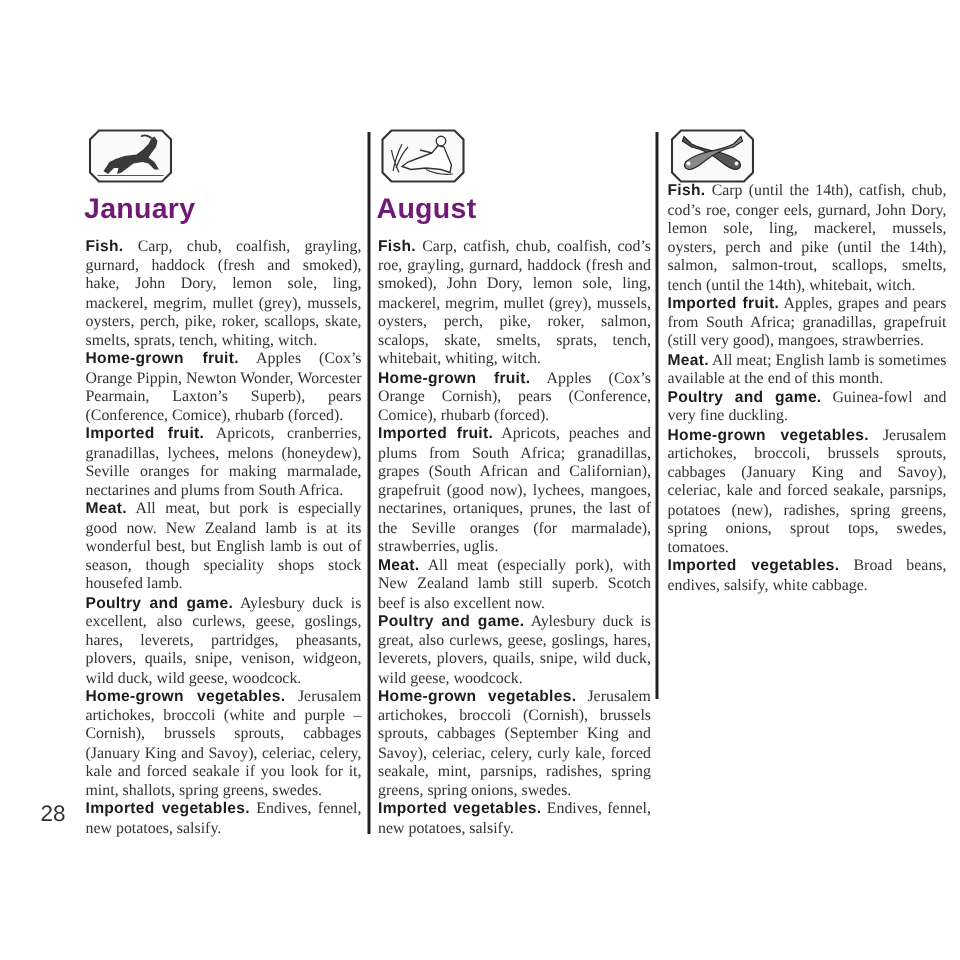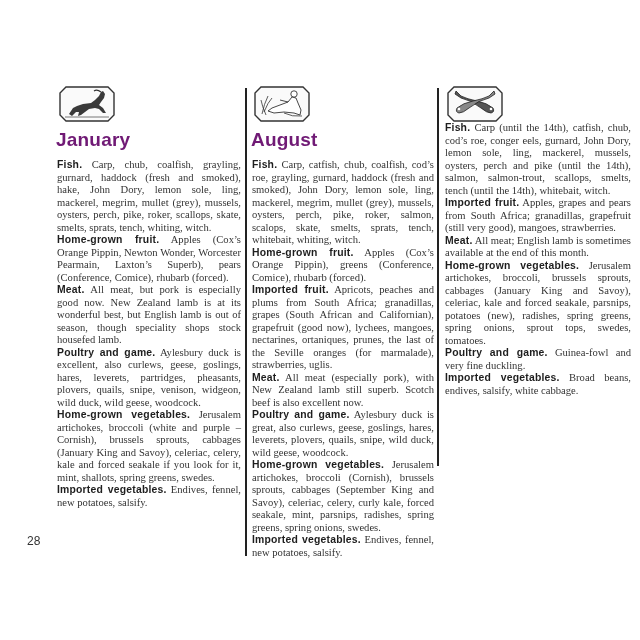--- a/index.html
+++ b/index.html
@@ -9,78 +9,79 @@
     .col2 { left: 252px; width: 182px; }
     .col3 { left: 445px; width: 186px; }
     .divider { position: absolute; width: 2px; background: #222; }
     .div1 { left: 245px; top: 88px; height: 468px; }
     .div2 { left: 437px; top: 88px; height: 378px; }
     .badge { width: 56px; height: 36px; position: relative; margin-left: 2px; }
     .badge svg { display: block; }
     .month { font-family: "Liberation Sans", sans-serif; font-weight: bold; font-size: 19px; line-height: 32px; margin: 2px 0 3px -1px; color: #701a75; letter-spacing: 0.2px; }
     .entry { font-family: "Liberation Serif", serif; font-size: 10.6px; line-height: 12.5px; text-align: justify; margin: 0; color: #333; }
     .entry .cat { font-family: "Liberation Sans", sans-serif; font-weight: bold; font-size: 10.4px; color: #1e1e1e; letter-spacing: 0.2px; }
-    .page-number { position: absolute; left: 27px; top: 534px; font-family: "Liberation Sans", sans-serif; font-size: 12px; color: #333; text-align: right; }
+    .page-number { position: absolute; left: 27px; top: 534px; font-family: "Liberation Sans", sans-serif; font-size: 15px; color: #333; text-align: right; }
   </style>
 </head>
 <body>
 
 <div class="divider div1"></div>
 <div class="divider div2"></div>
 
 <div class="col col1">
   <div class="badge">
     <svg width="56" height="36" viewBox="0 0 56 36">
       <polygon points="7,1 49,1 55,7 55,29 49,35 7,35 1,29 1,7" fill="#fafafa" stroke="#333" stroke-width="1.4"></polygon>
       <path d="M10,28 L14,22 L18,20 L24,18 L32,17 L36,14 L40,10 L42,6 L44,5 L46,8 L45,12 L42,16 L40,19 L44,22 L47,27 L44,27 L40,23 L36,22 L30,23 L26,26 L22,29 L19,30 L20,26 L17,26 L13,30 Z" fill="#3a3a3a"></path>
       <path d="M42,6 Q38,3 35,5" stroke="#333" stroke-width="1.2" fill="none"></path>
       <line x1="6" y1="31" x2="50" y2="31" stroke="#555" stroke-width="0.8"></line>
     </svg>
   </div>
   <div class="month">January</div>
   <p class="entry"><span class="cat">Fish.</span> <span>Carp, chub, coalfish, grayling, gurnard, haddock (fresh and smoked), hake, John Dory, lemon sole, ling, mackerel, megrim, mullet (grey), mussels, oysters, perch, pike, roker, scallops, skate, smelts, sprats, tench, whiting, witch.</span></p>
   <p class="entry"><span class="cat">Home-grown fruit.</span> <span>Apples (Cox’s Orange Pippin, Newton Wonder, Worcester Pearmain, Laxton’s Superb), pears (Conference, Comice), rhubarb (forced).</span></p>
+  <p class="entry"><span class="cat">Imported fruit.</span> <span>Apricots, cranberries, granadillas, lychees, melons (honeydew), Seville oranges for making marmalade, nectarines and plums from South Africa.</span></p>
   <p class="entry"><span class="cat">Meat.</span> <span>All meat, but pork is especially good now. New Zealand lamb is at its wonderful best, but English lamb is out of season, though speciality shops stock housefed lamb.</span></p>
   <p class="entry"><span class="cat">Poultry and game.</span> <span>Aylesbury duck is excellent, also curlews, geese, goslings, hares, leverets, partridges, pheasants, plovers, quails, snipe, venison, widgeon, wild duck, wild geese, woodcock.</span></p>
   <p class="entry"><span class="cat">Home-grown vegetables.</span> <span>Jerusalem artichokes, broccoli (white and purple – Cornish), brussels sprouts, cabbages (January King and Savoy), celeriac, celery, kale and forced seakale if you look for it, mint, shallots, spring greens, swedes.</span></p>
   <p class="entry"><span class="cat">Imported vegetables.</span> <span>Endives, fennel, new potatoes, salsify.</span></p>
 </div>
 
 <div class="col col2">
   <div class="badge">
     <svg width="56" height="36" viewBox="0 0 56 36">
       <polygon points="7,1 49,1 55,7 55,29 49,35 7,35 1,29 1,7" fill="#fafafa" stroke="#333" stroke-width="1.4"></polygon>
       <circle cx="40" cy="8" r="3.2" fill="#fff" stroke="#333" stroke-width="0.9"></circle>
       <path d="M38,11 L34,16 L26,19 L18,22 L14,25 L20,27 L30,26 L40,27 L46,29 L47,24 L44,17 L42,12 Z" fill="#fff" stroke="#333" stroke-width="0.9"></path>
       <path d="M34,16 L26,14" stroke="#333" stroke-width="0.9"></path>
       <path d="M8,28 Q10,18 14,10 M10,26 Q14,16 18,12 M12,29 Q8,20 7,14" stroke="#333" stroke-width="0.8" fill="none"></path>
       <path d="M30,27 Q38,31 48,30" stroke="#333" stroke-width="0.8" fill="none"></path>
     </svg>
   </div>
   <div class="month">August</div>
   <p class="entry"><span class="cat">Fish.</span> <span>Carp, catfish, chub, coalfish, cod’s roe, grayling, gurnard, haddock (fresh and smoked), John Dory, lemon sole, ling, mackerel, megrim, mullet (grey), mussels, oysters, perch, pike, roker, salmon, scalops, skate, smelts, sprats, tench, whitebait, whiting, witch.</span></p>
-  <p class="entry"><span class="cat">Home-grown fruit.</span> <span>Apples (Cox’s Orange Pippin), greens (Conference, Comice), rhubarb (forced).</span></p>
+  <p class="entry"><span class="cat">Home-grown fruit.</span> <span>Apples (Cox’s Orange Cornish), pears (Conference, Comice), rhubarb (forced).</span></p>
   <p class="entry"><span class="cat">Imported fruit.</span> <span>Apricots, peaches and plums from South Africa; granadillas, grapes (South African and Californian), grapefruit (good now), lychees, mangoes, nectarines, ortaniques, prunes, the last of the Seville oranges (for marmalade), strawberries, uglis.</span></p>
   <p class="entry"><span class="cat">Meat.</span> <span>All meat (especially pork), with New Zealand lamb still superb. Scotch beef is also excellent now.</span></p>
   <p class="entry"><span class="cat">Poultry and game.</span> <span>Aylesbury duck is great, also curlews, geese, goslings, hares, leverets, plovers, quails, snipe, wild duck, wild geese, woodcock.</span></p>
   <p class="entry"><span class="cat">Home-grown vegetables.</span> <span>Jerusalem artichokes, broccoli (Cornish), brussels sprouts, cabbages (September King and Savoy), celeriac, celery, curly kale, forced seakale, mint, parsnips, radishes, spring greens, spring onions, swedes.</span></p>
   <p class="entry"><span class="cat">Imported vegetables.</span> <span>Endives, fennel, new potatoes, salsify.</span></p>
 </div>
 
 <div class="col col3">
   <div class="badge">
     <svg width="56" height="36" viewBox="0 0 56 36">
       <polygon points="7,1 49,1 55,7 55,29 49,35 7,35 1,29 1,7" fill="#fafafa" stroke="#333" stroke-width="1.4"></polygon>
       <path d="M8,8 L14,12 Q24,14 34,22 Q40,27 44,27 Q48,26 46,22 Q40,17 30,15 Q20,13 14,10 L9,5 Z" fill="#555" stroke="#222" stroke-width="0.8"></path>
       <path d="M48,8 L42,12 Q32,14 22,22 Q16,27 12,27 Q8,26 10,22 Q16,17 26,15 Q36,13 42,10 L47,5 Z" fill="#888" stroke="#222" stroke-width="0.8"></path>
       <circle cx="12" cy="23" r="1.3" fill="#fff"></circle>
       <circle cx="44" cy="23" r="1.3" fill="#fff"></circle>
     </svg>
   </div>
   <p class="entry"><span class="cat">Fish.</span> <span>Carp (until the 14th), catfish, chub, cod’s roe, conger eels, gurnard, John Dory, lemon sole, ling, mackerel, mussels, oysters, perch and pike (until the 14th), salmon, salmon-trout, scallops, smelts, tench (until the 14th), whitebait, witch.</span></p>
   <p class="entry"><span class="cat">Imported fruit.</span> <span>Apples, grapes and pears from South Africa; granadillas, grapefruit (still very good), mangoes, strawberries.</span></p>
   <p class="entry"><span class="cat">Meat.</span> <span>All meat; English lamb is sometimes available at the end of this month.</span></p>
+  <p class="entry"><span class="cat">Poultry and game.</span> <span>Guinea-fowl and very fine duckling.</span></p>
   <p class="entry"><span class="cat">Home-grown vegetables.</span> <span>Jerusalem artichokes, broccoli, brussels sprouts, cabbages (January King and Savoy), celeriac, kale and forced seakale, parsnips, potatoes (new), radishes, spring greens, spring onions, sprout tops, swedes, tomatoes.</span></p>
-  <p class="entry"><span class="cat">Poultry and game.</span> <span>Guinea-fowl and very fine duckling.</span></p>
   <p class="entry"><span class="cat">Imported vegetables.</span> <span>Broad beans, endives, salsify, white cabbage.</span></p>
 </div>
 
 <div class="page-number">28</div>
 
 </body></html>

